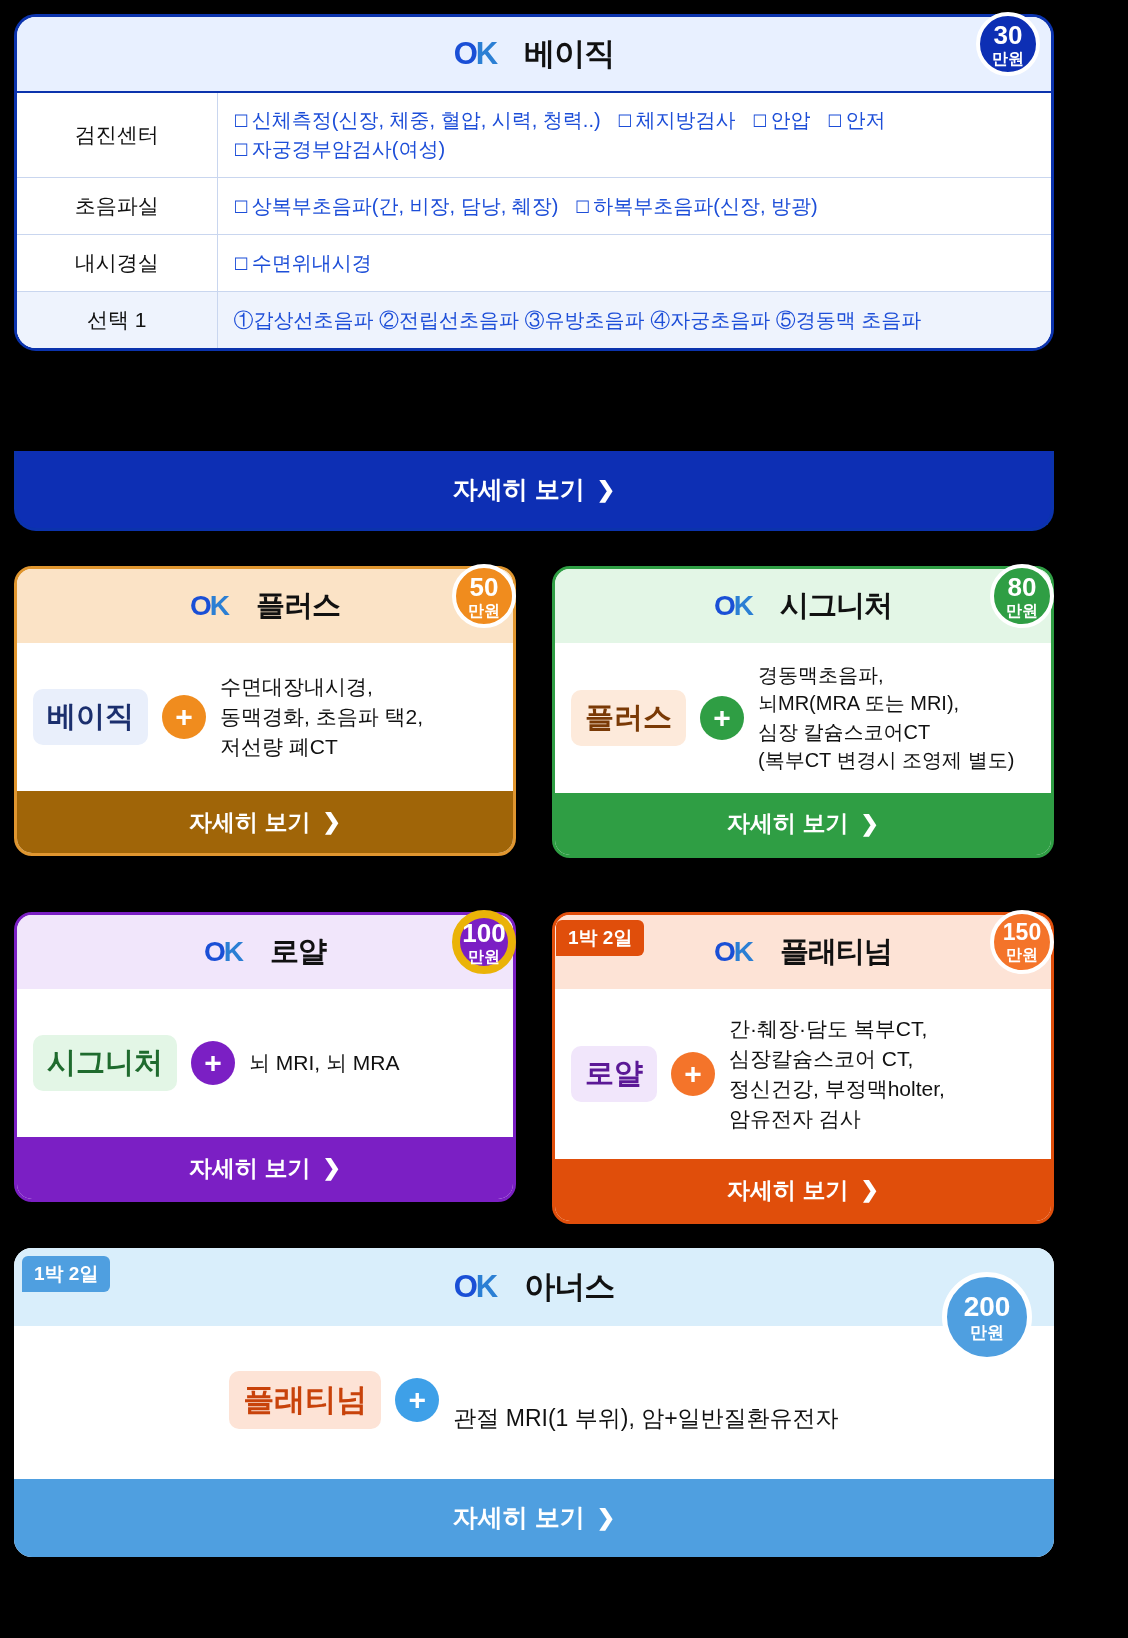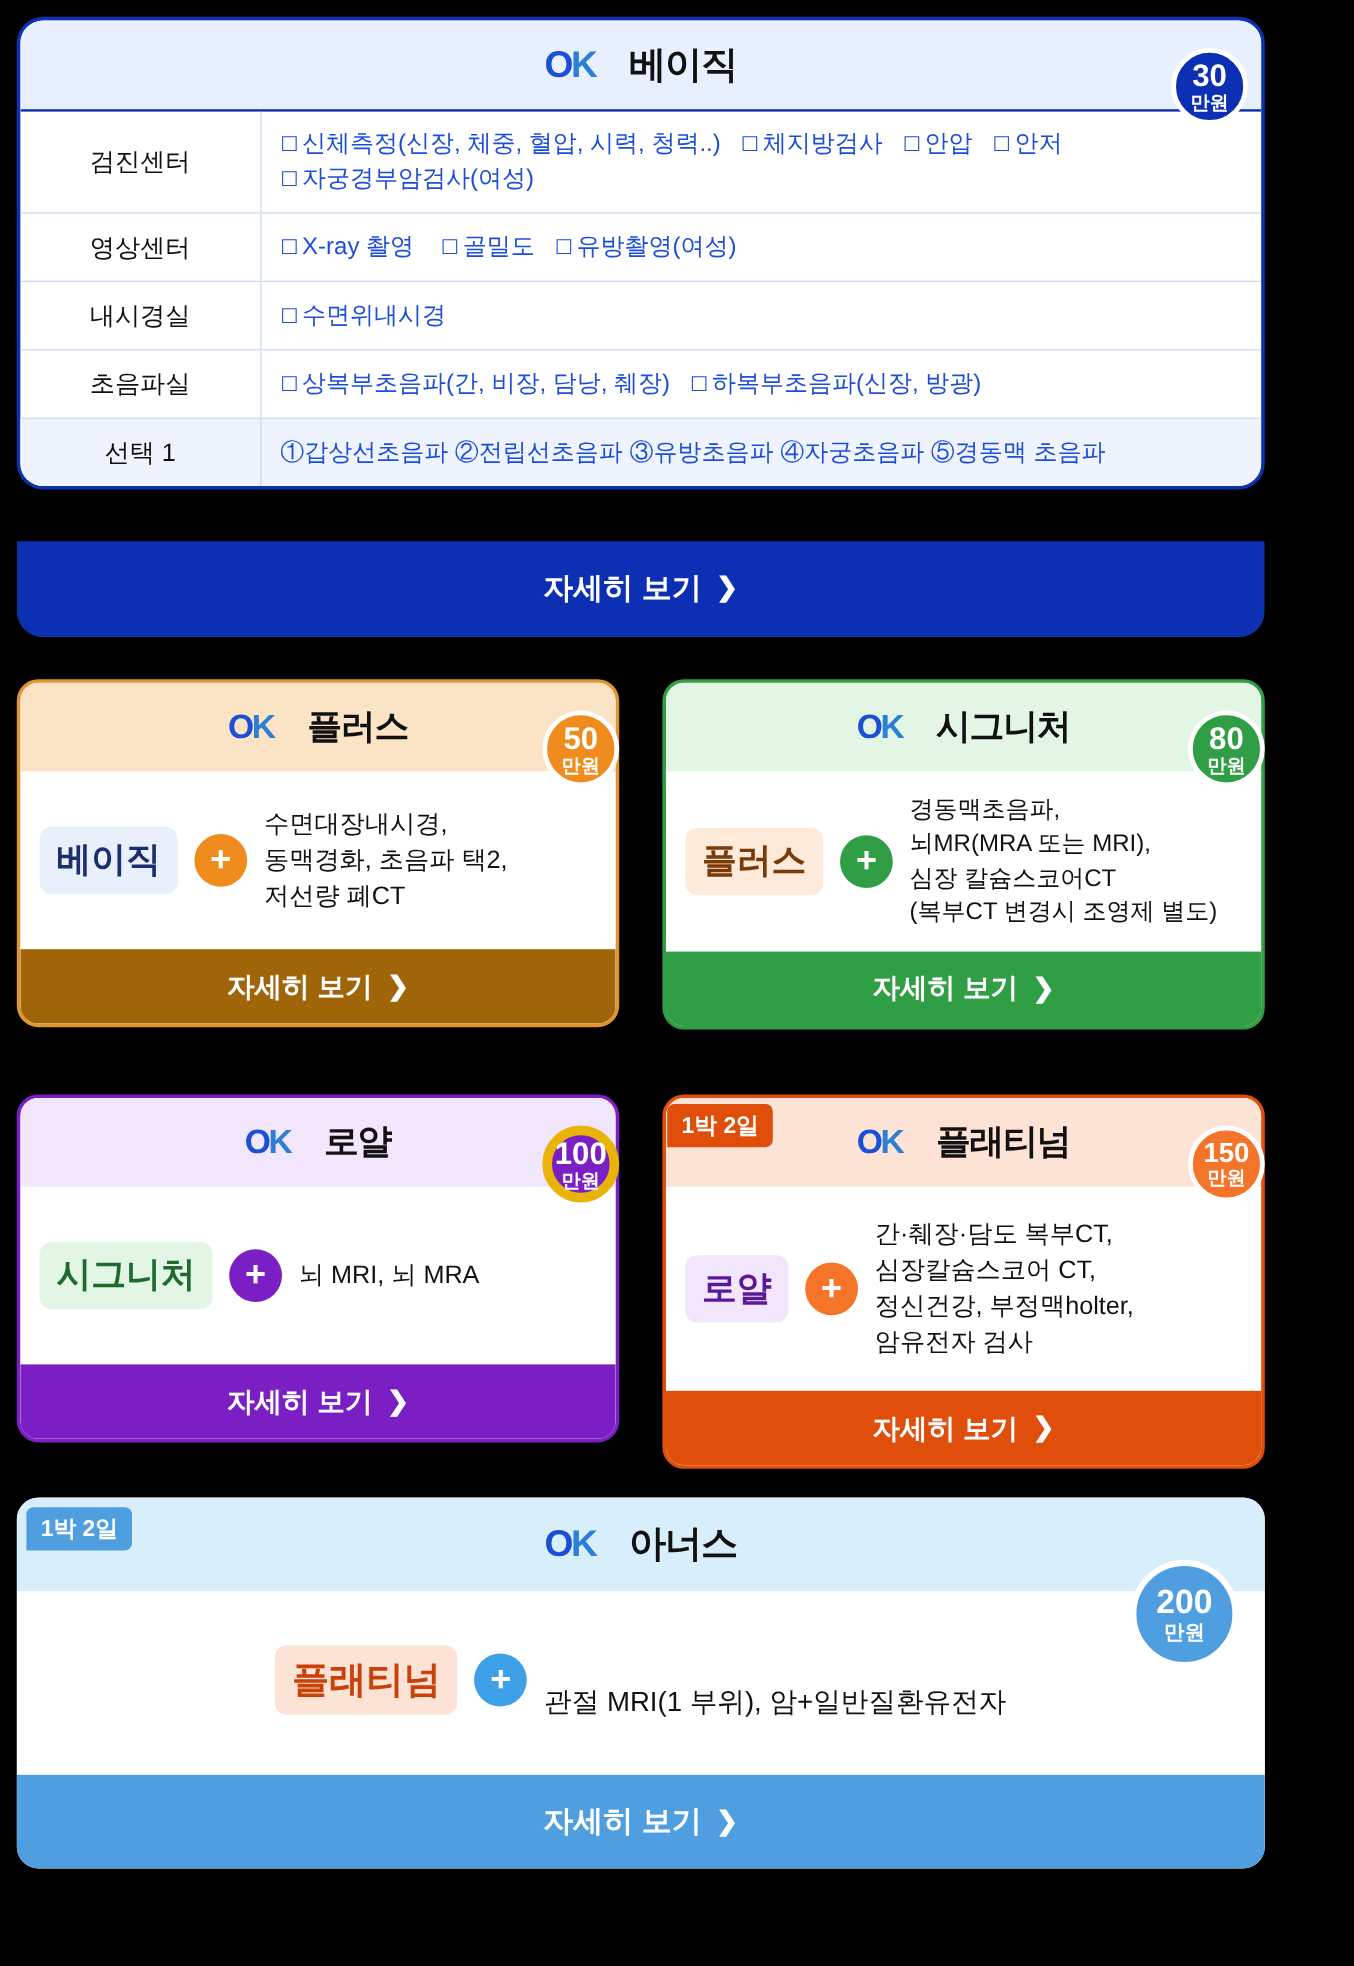--- a/index.html
+++ b/index.html
@@ -108,21 +108,20 @@
     position: absolute;
     border-radius: 50%;
     display: flex;
     flex-direction: column;
     align-items: center;
     justify-content: center;
     color: #fff;
     font-weight: bold;
     line-height: 1;
     z-index: 20;
-    margin-top: 28px;
   }
   .badge .num { font-size: 26px; }
   .badge .unit { font-size: 16px; margin-top: 3px; }
 
   
   .night-tag {
     position: absolute;
     z-index: 20;
     color: #fff;
     font-weight: bold;
@@ -225,40 +224,32 @@
         <td class="lbl">검진센터</td>
         <td class="val">
           <span class="chk">☐</span><span>신체측정(신장, 체중, 혈압, 시력, 청력..)</span>&nbsp;&nbsp;
           <span class="chk">☐</span><span>체지방검사</span>&nbsp;&nbsp;
           <span class="chk">☐</span><span>안압</span>&nbsp;&nbsp;
           <span class="chk">☐</span><span>안저</span><br>
           <span class="chk">☐</span><span>자궁경부암검사(여성)</span>
         </td>
       </tr>
       <tr>
-        <td class="lbl">영상센터</td>
+        <td class="lbl">초음파실</td>
         <td class="val">
-          <span class="chk">☐</span><span>X-ray 촬영</span>&nbsp;&nbsp;&nbsp;
-          <span class="chk">☐</span><span>골밀도</span>&nbsp;&nbsp;
-          <span class="chk">☐</span><span>유방촬영(여성)</span>
+          <span class="chk">☐</span><span>상복부초음파(간, 비장, 담낭, 췌장)</span>&nbsp;&nbsp;
+          <span class="chk">☐</span><span>하복부초음파(신장, 방광)</span>
         </td>
       </tr>
       <tr>
         <td class="lbl">내시경실</td>
         <td class="val">
           <span class="chk">☐</span><span>수면위내시경</span>
         </td>
       </tr>
-      <tr>
-        <td class="lbl">초음파실</td>
-        <td class="val">
-          <span class="chk">☐</span><span>상복부초음파(간, 비장, 담낭, 췌장)</span>&nbsp;&nbsp;
-          <span class="chk">☐</span><span>하복부초음파(신장, 방광)</span>
-        </td>
-      </tr>
       <tr class="select-row">
         <td class="lbl">선택 1</td>
         <td class="val">①갑상선초음파  ②전립선초음파  ③유방초음파  ④자궁초음파  ⑤경동맥 초음파</td>
       </tr>
     </tbody>
       </table>
   </div>
 
   <div class="basic-cta cta">
     <span>자세히 보기</span>

